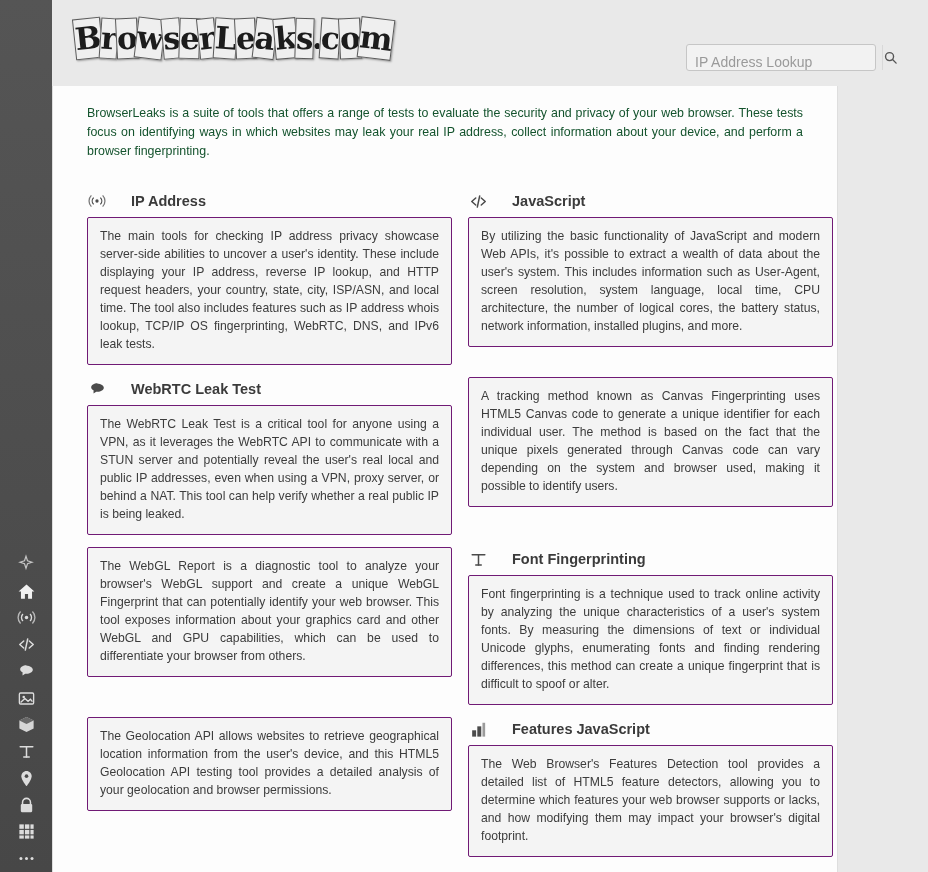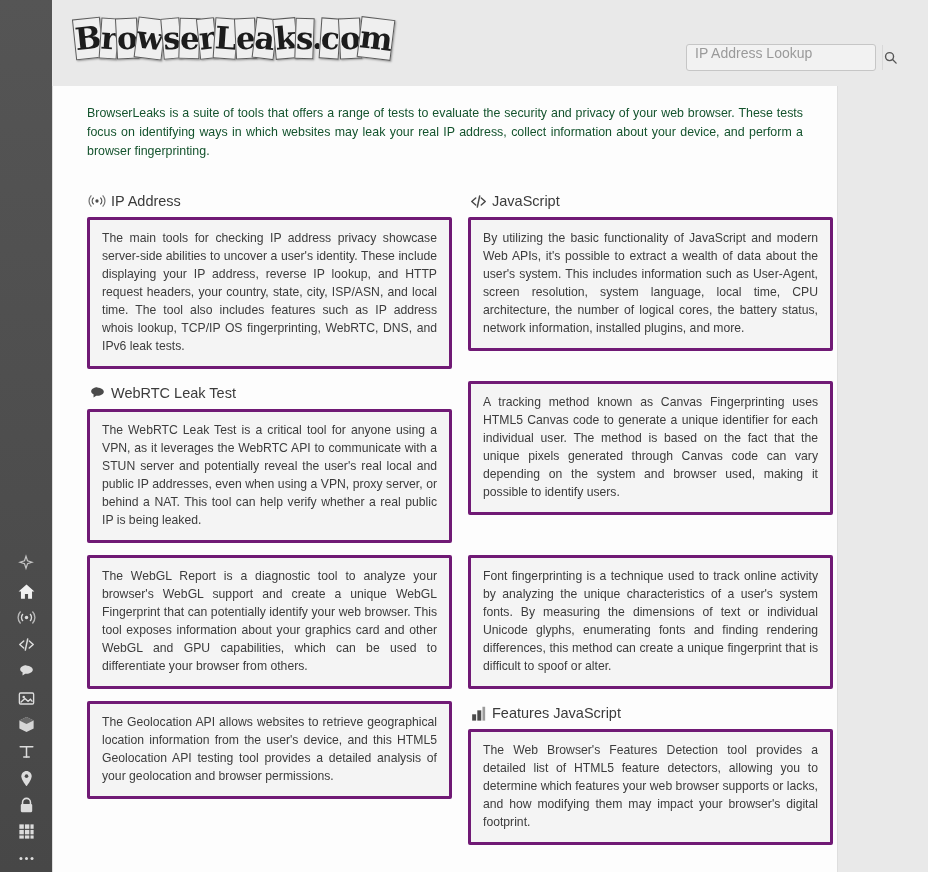--- a/index.html
+++ b/index.html
@@ -96,21 +96,21 @@
   }
 
   #search-wrap {
     position: absolute;
     right: 52px; top: 44px;
     width: 190px; height: 27px;
     background: #f2f2f2;
     border: 1px solid #c6c6c6;
     border-radius: 3px;
     display: flex;
-    align-items: flex-start;
+    align-items: flex-end;
   }
   #search-input {
     flex: 1;
     border: none;
     outline: none;
     background: transparent;
     font-family: "Liberation Sans", sans-serif;
     font-size: 14px;
     color: #8a8a8a;
     padding: 0 6px 0 8px;
@@ -146,37 +146,38 @@
     grid-template-columns: 365px 365px;
     column-gap: 16px;
     row-gap: 0px;
   }
   .tool {
     padding-top: 12px;
   }
   .tool-head {
     display: flex;
     align-items: center;
-    gap: 4px;
+    gap: 24px;
     height: 28px;
     padding-bottom: 4px;
+    font-weight: bold;
   }
   .tool-icon {
     width: 20px; height: 20px;
     display: flex; align-items: center; justify-content: center;
     color: #4b4b4b;
     flex: 0 0 20px;
   }
   .tool-title {
     font-size: 14.5px;
     color: #3b3b3b;
   }
   .tool-body {
     background: #f4f4f4;
-    border: 3px solid #701a75;
+    border: 1px solid #701a75;
     border-radius: 2px;
     padding: 9px 12px 11px 12px;
     font-size: 12.2px;
     line-height: 18px;
     color: #3c3c3c;
     text-align: justify;
     min-height: 84px;
   }
   .tool-body.tall { min-height: 104px; }
 </style>
@@ -342,20 +343,30 @@
           </div>
           <div class="tool-body">The WebRTC Leak Test is a critical tool for anyone using a VPN, as it leverages the WebRTC API to communicate with a STUN server and potentially reveal the user's real local and public IP addresses, even when using a VPN, proxy server, or behind a NAT. This tool can help verify whether a real public IP is being leaked.</div>
         </div>
         <div class="tool">
           <div class="tool-body">A tracking method known as Canvas Fingerprinting uses HTML5 Canvas code to generate a unique identifier for each individual user. The method is based on the fact that the unique pixels generated through Canvas code can vary depending on the system and browser used, making it possible to identify users.</div>
         </div>
         <div class="tool">
           <div class="tool-body">The WebGL Report is a diagnostic tool to analyze your browser's WebGL support and create a unique WebGL Fingerprint that can potentially identify your web browser. This tool exposes information about your graphics card and other WebGL and GPU capabilities, which can be used to differentiate your browser from others.</div>
         </div>
         <div class="tool">
+          <div class="tool-head">
+            <span class="tool-icon">
+              <svg width="19" height="19" viewBox="0 0 24 24" fill="none" stroke="currentColor" stroke-width="1.9" stroke-linecap="round">
+                <path d="M4 6 H20"></path>
+                <path d="M12 6 V19"></path>
+                <path d="M8.5 19 H15.5"></path>
+              </svg>
+            </span>
+            <span class="tool-title">Font Fingerprinting</span>
+          </div>
           <div class="tool-body">Font fingerprinting is a technique used to track online activity by analyzing the unique characteristics of a user's system fonts. By measuring the dimensions of text or individual Unicode glyphs, enumerating fonts and finding rendering differences, this method can create a unique fingerprint that is difficult to spoof or alter.</div>
         </div>
         <div class="tool">
           <div class="tool-body">The Geolocation API allows websites to retrieve geographical location information from the user's device, and this HTML5 Geolocation API testing tool provides a detailed analysis of your geolocation and browser permissions.</div>
         </div>
         <div class="tool">
           <div class="tool-head">
             <span class="tool-icon">
               <svg width="19" height="19" viewBox="0 0 24 24" fill="currentColor">
                 <rect x="4" y="13" width="5" height="8"></rect>

